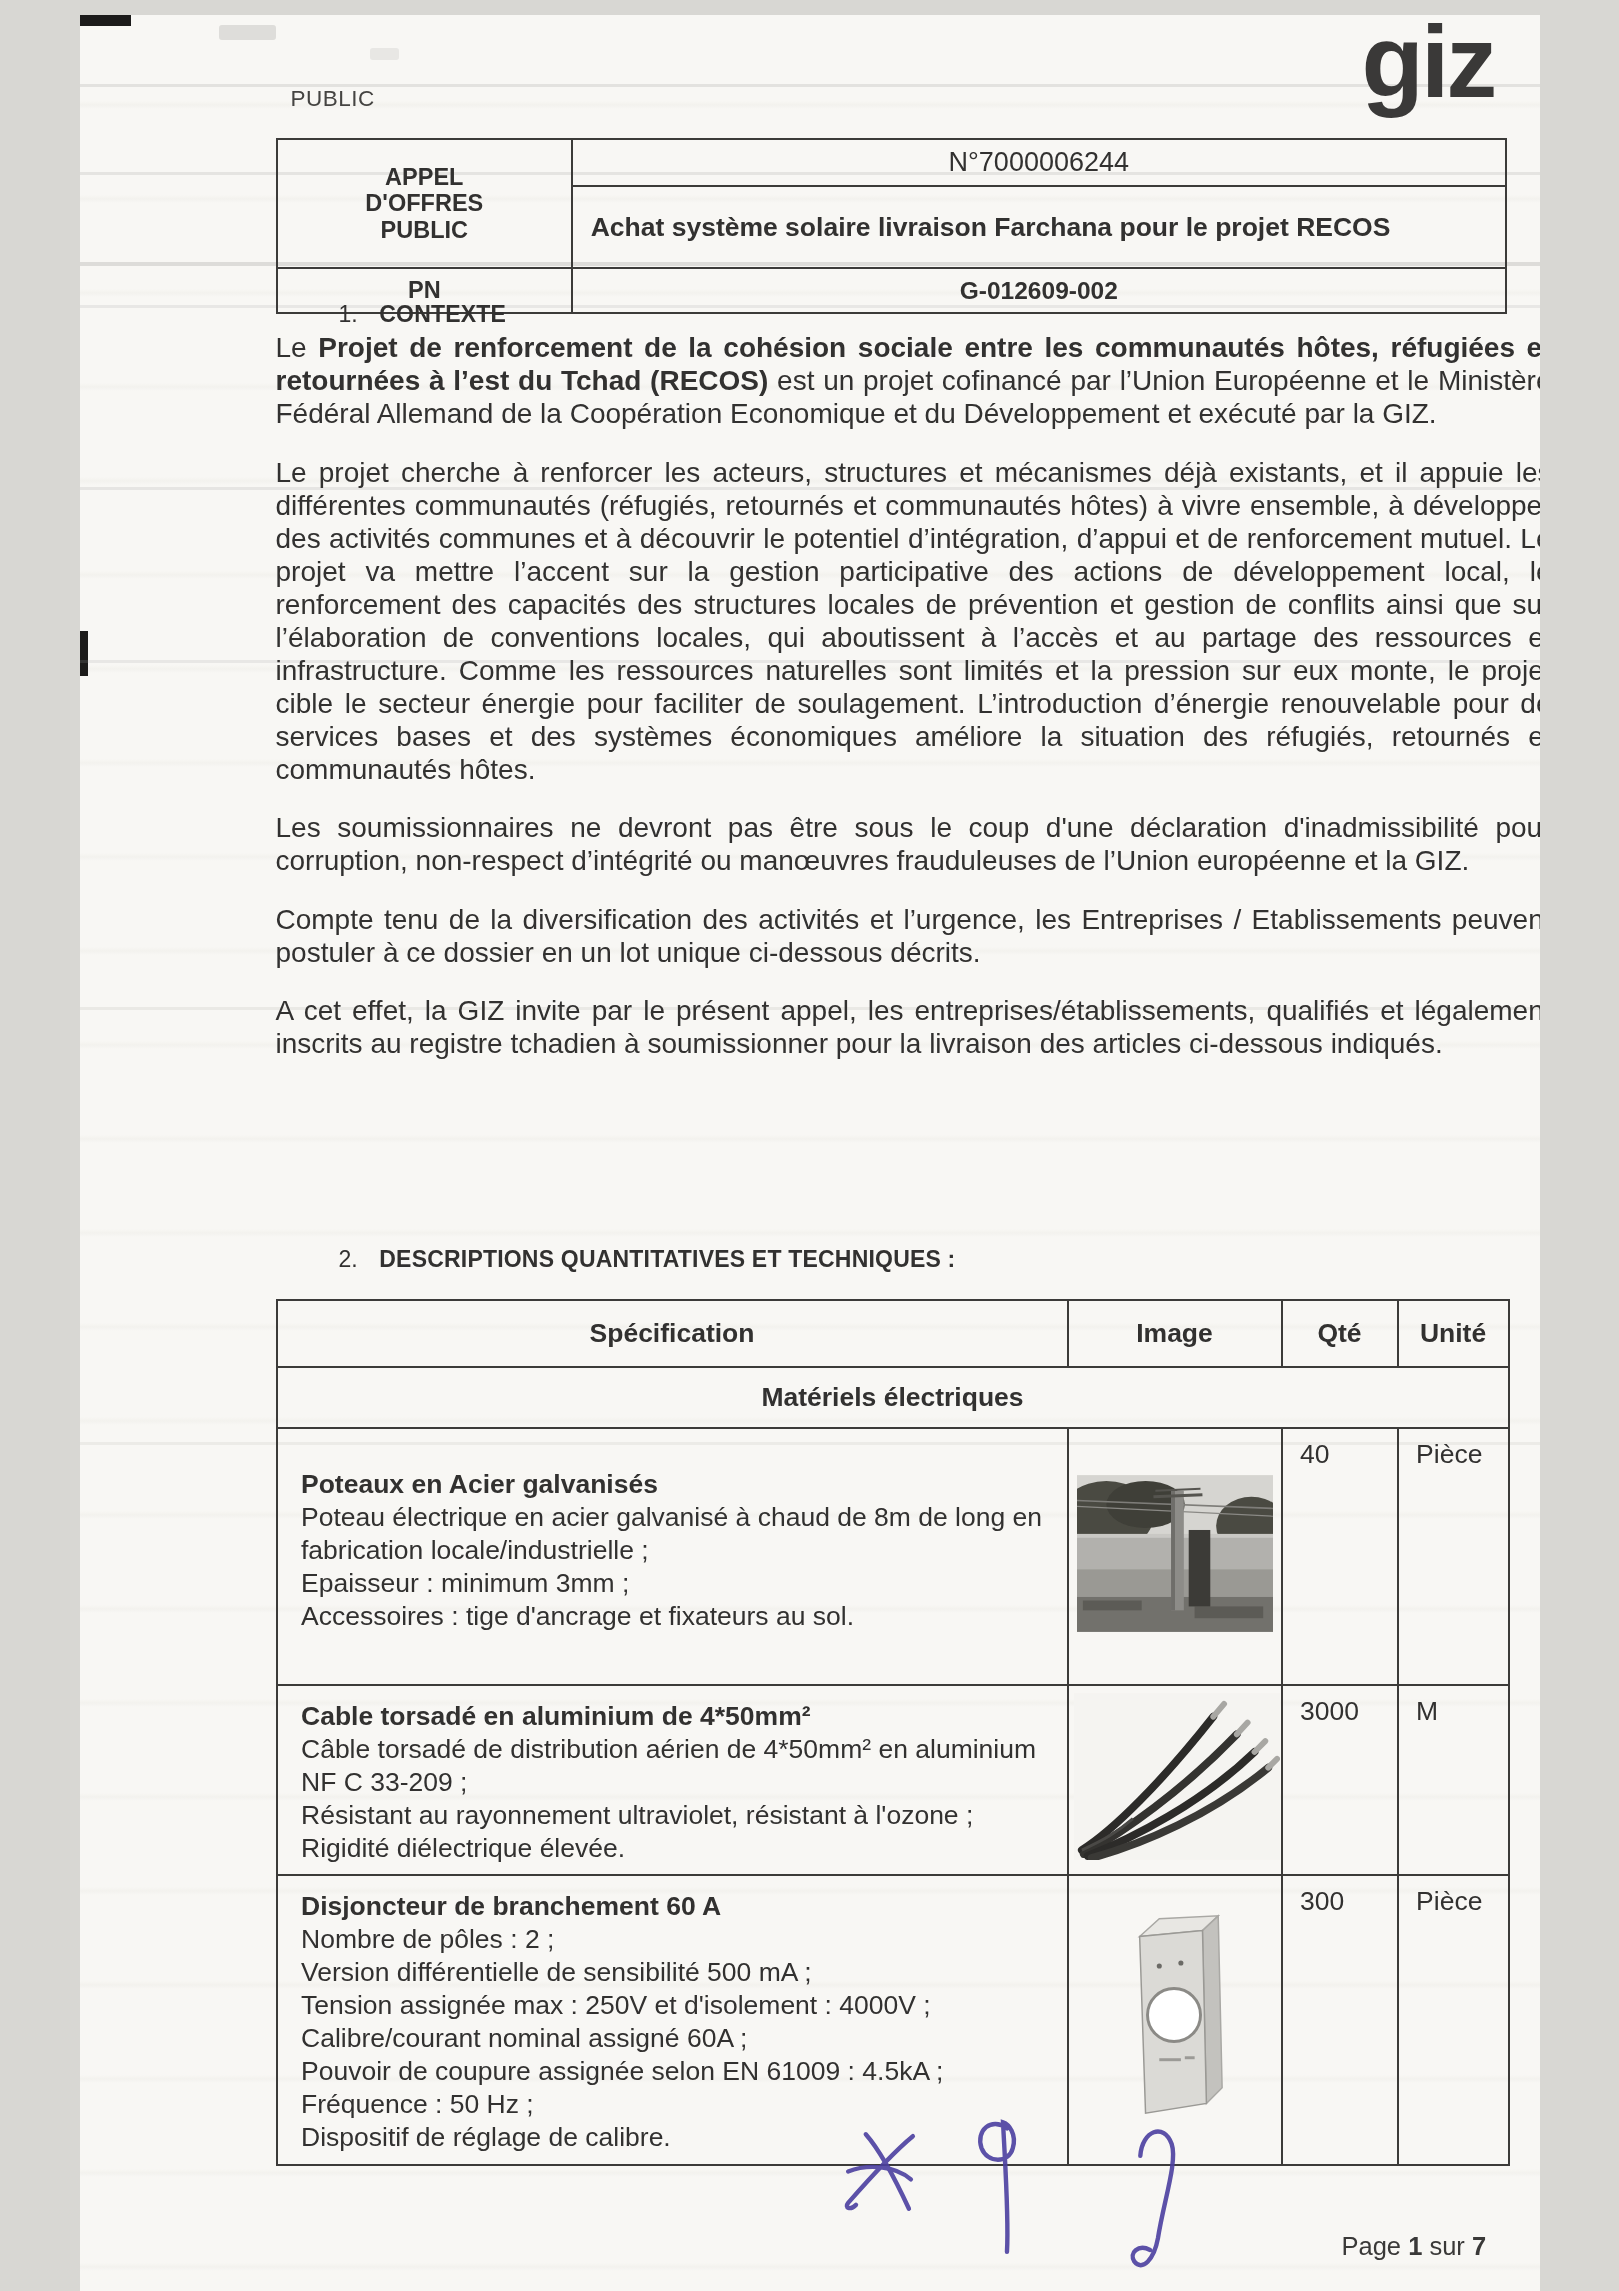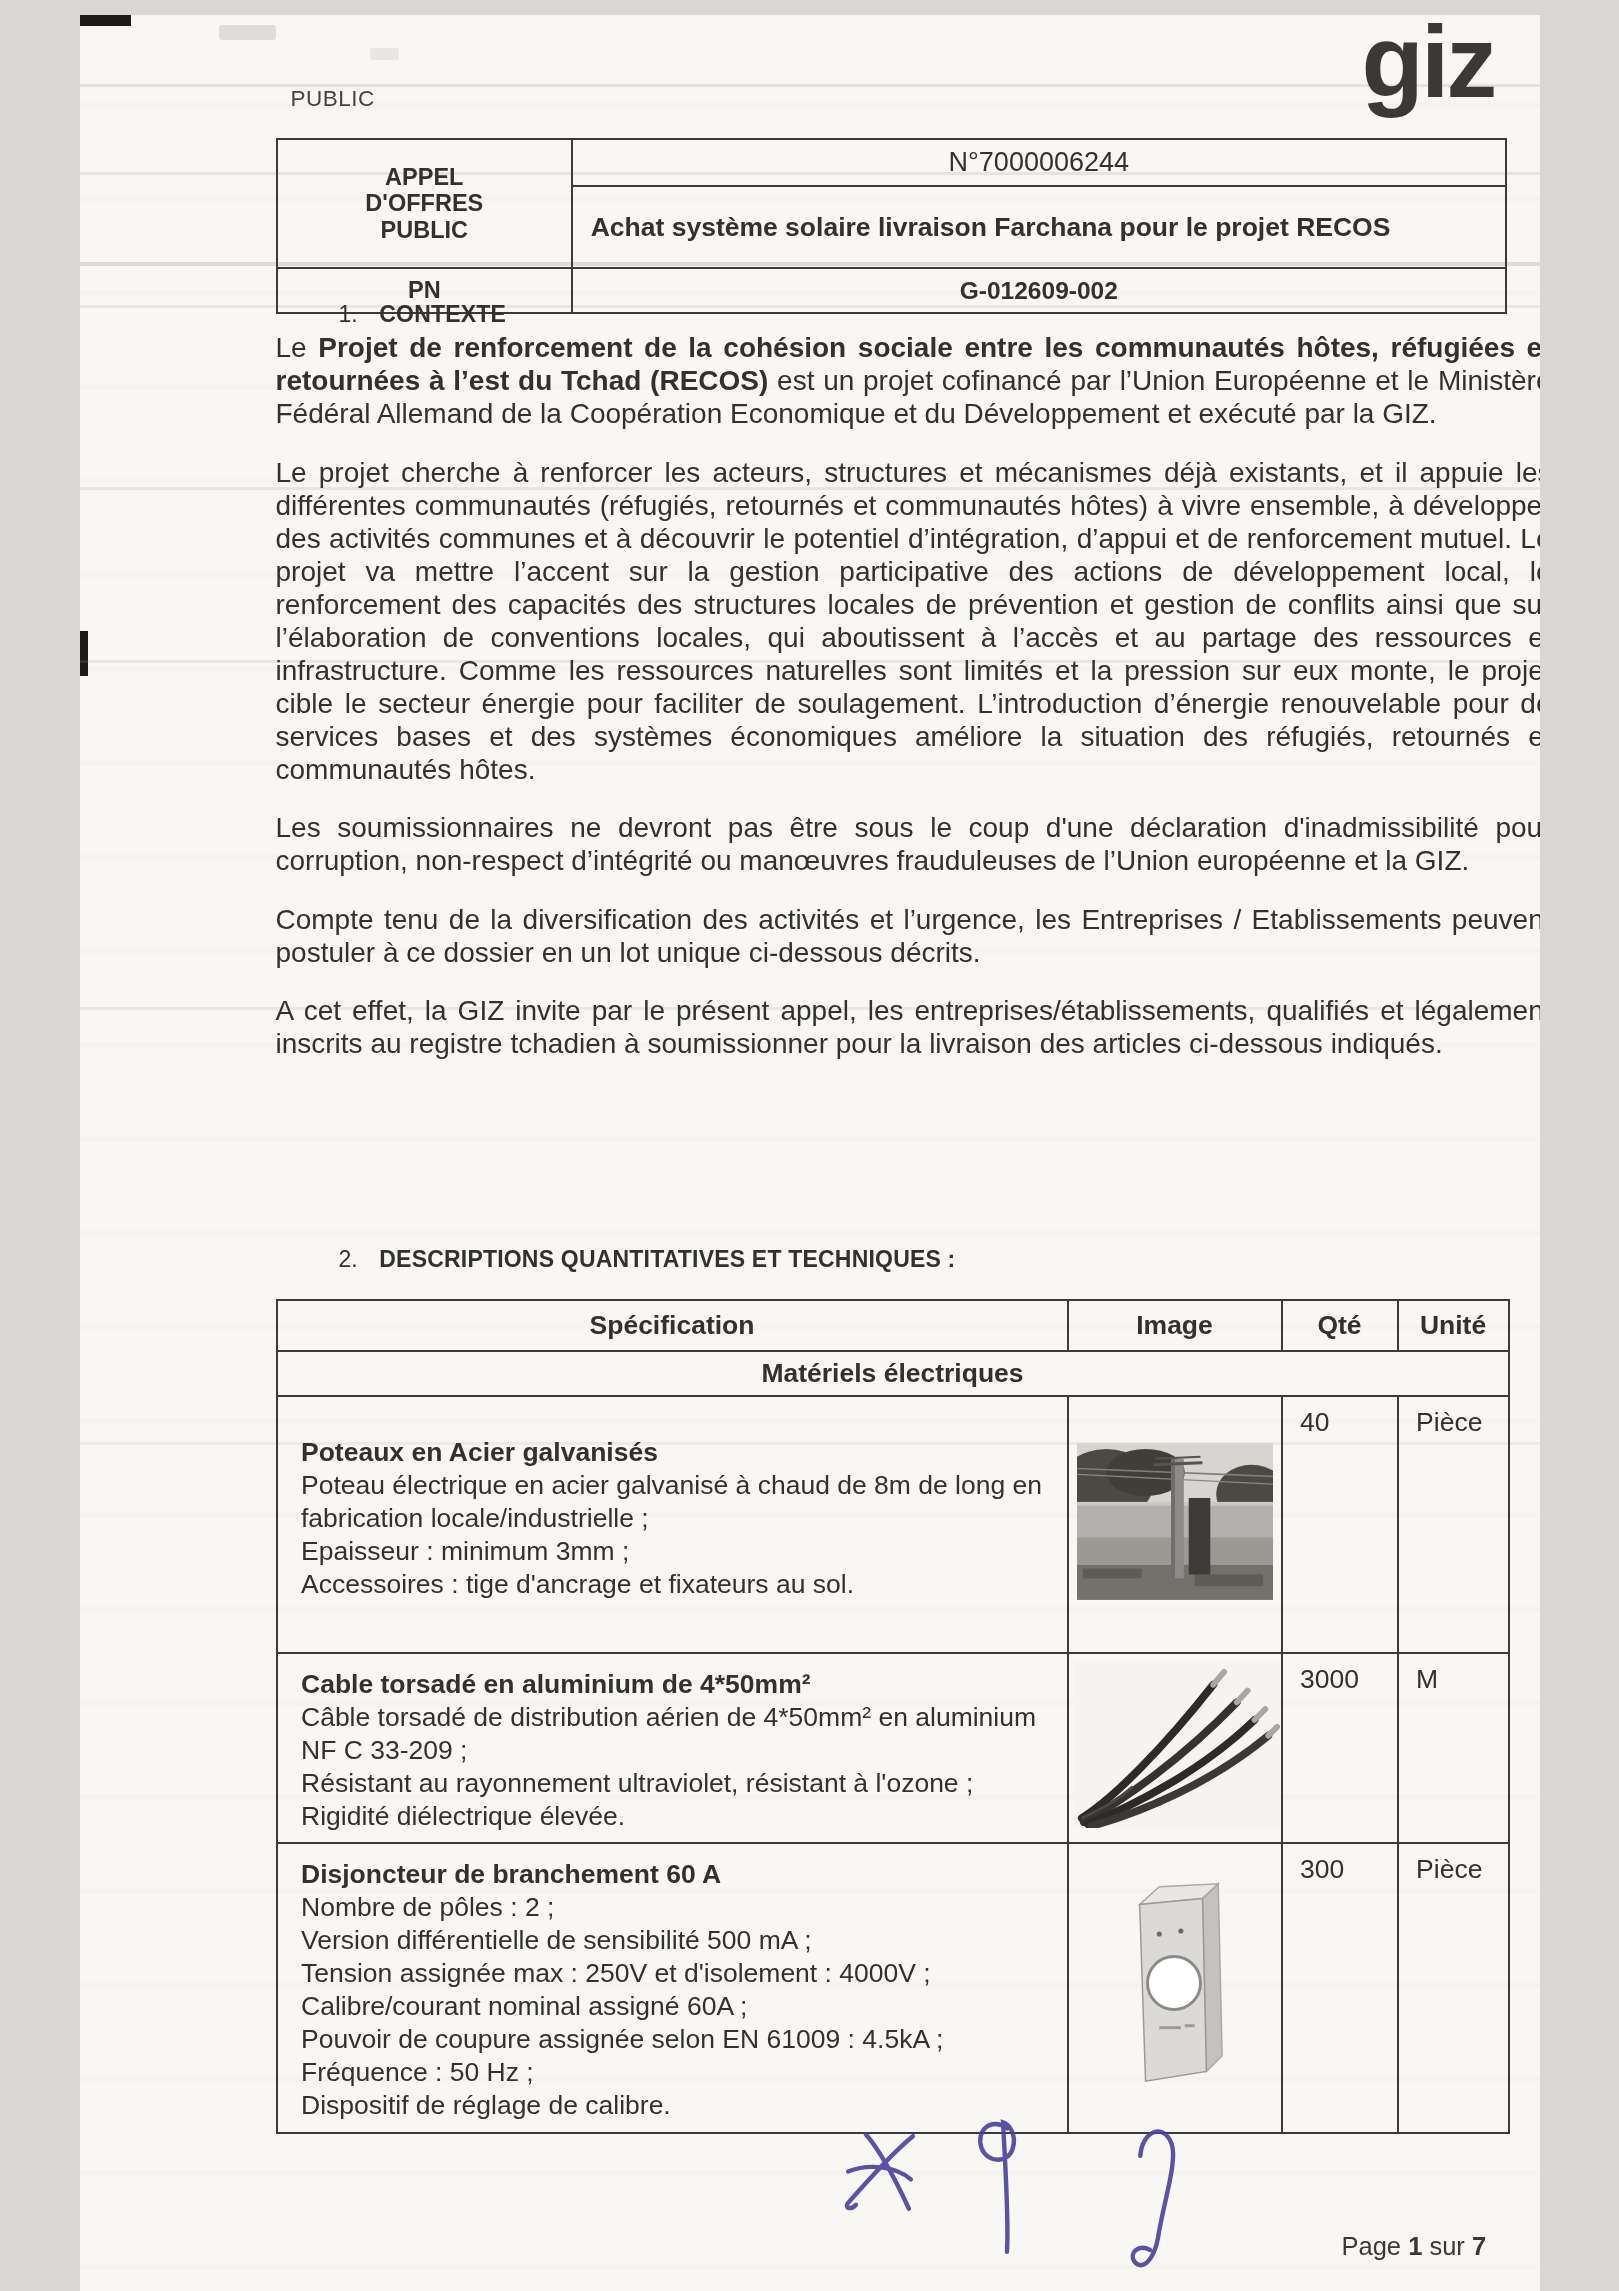--- a/index.html
+++ b/index.html
@@ -32,21 +32,21 @@
   
   .sec-heading{position:absolute;left:259px;font-size:23px;}
   .sec-heading .sec-num{font-weight:400;margin-right:21.6px;}
   .sec-heading .sec-title{font-weight:700;letter-spacing:0.2px;}
   
   .body-text{position:absolute;left:196px;top:316px;width:1276px;font-size:28px;line-height:33px;text-align:justify;}
   .body-text p{margin:0 0 25.5px 0;}
   .b{font-weight:700;}
   
   .spec-table{position:absolute;left:196px;top:1284px;width:1231px;border-collapse:collapse;table-layout:fixed;font-size:26.5px;}
-  .spec-table td,.spec-table th{border:2.5px solid #3c3b39;vertical-align:top;padding:4px;}
+  .spec-table td,.spec-table th{border:2.5px solid #3c3b39;vertical-align:top;padding:12px;}
   .spec-table th{font-weight:700;text-align:center;height:41px;vertical-align:middle;font-size:26.5px;}
   .spec-table .group-row td{font-weight:700;text-align:center;height:35px;vertical-align:middle;}
   .spec-cell{padding:13.7px 15.7px 9.8px 23.5px !important;line-height:33px;}
   .spec-title{font-weight:700;}
   .img-cell{text-align:center;vertical-align:middle !important;padding:5.9px !important;}
   .qty-cell,.unit-cell{padding:9.8px 5.9px 5.9px 17.6px !important;}
   .row-poteaux{height:257px;}
   .row-cable{height:184px;}
   .row-breaker{height:272px;}
   

